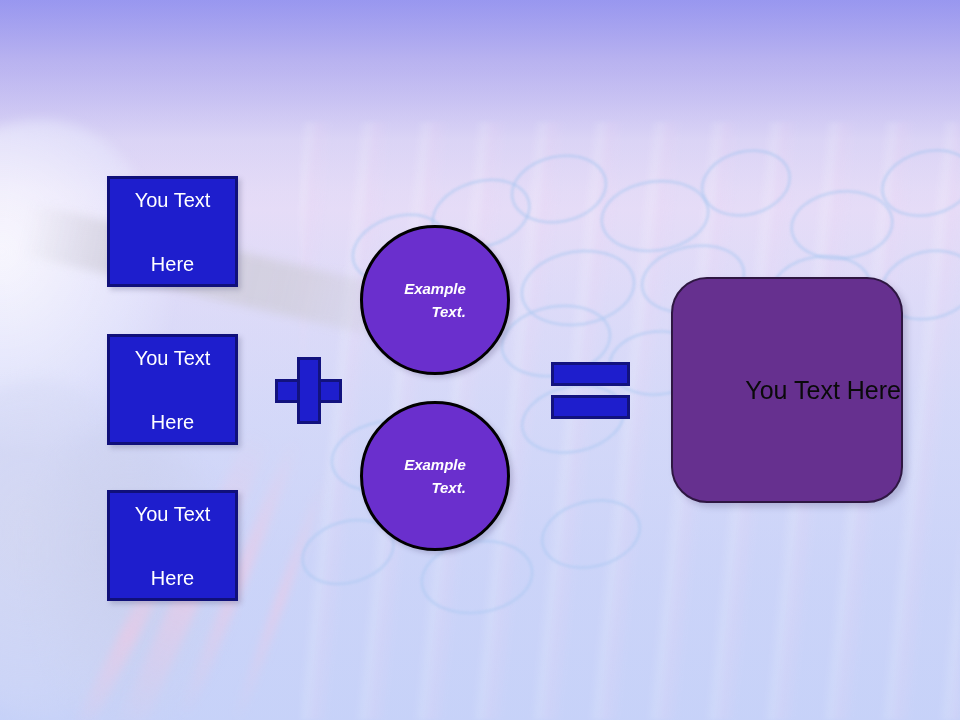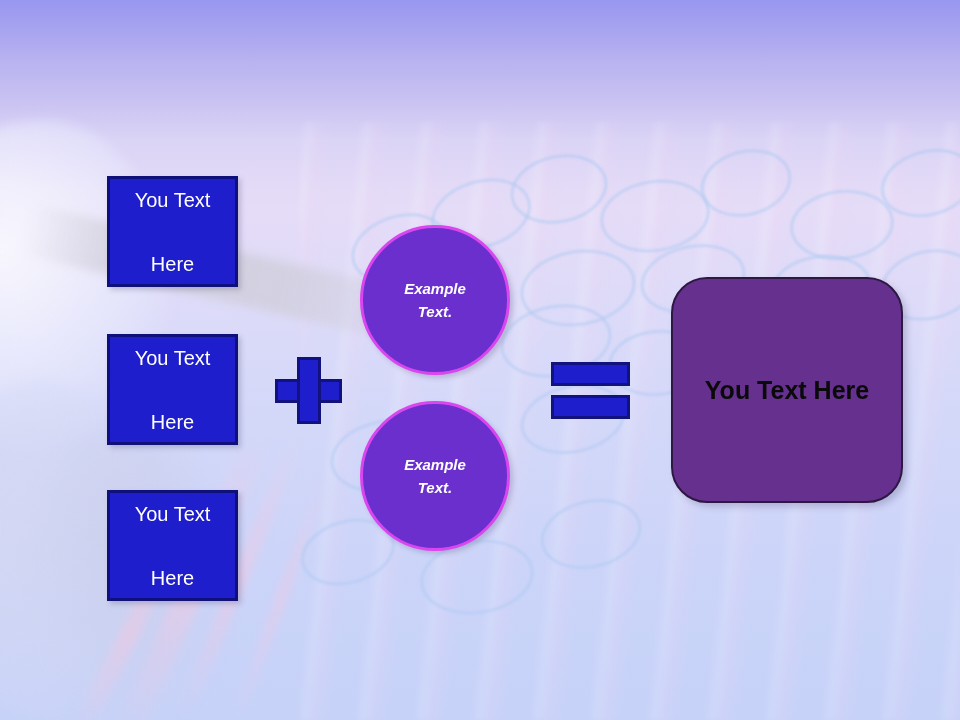--- a/index.html
+++ b/index.html
@@ -166,31 +166,31 @@
   .plus .bar-v { left: 22px; top: 0; width: 24px; height: 67px; }
   .plus .patch { position: absolute; left: 25px; top: 25px; width: 18px; height: 18px; background: #1e1ecd; }
 
   
   .circle {
     position: absolute;
     width: 150px;
     height: 150px;
     border-radius: 50%;
     background: #6a2fcd;
-    border: 3px solid #d946ef;
+    border: 3px solid #000000;
     box-sizing: border-box;
     display: flex;
     align-items: center;
     justify-content: center;
     color: #ffffff;
     font-size: 15px;
     font-weight: bold;
     font-style: italic;
     line-height: 23px;
-    text-align: center;
+    text-align: right;
     box-shadow: 3px 3px 5px rgba(80,70,120,0.25);
   }
   #circle1 { left: 360px; top: 225px; }
   #circle2 { left: 360px; top: 401px; }
 
   
   .equals {
     position: absolute;
     left: 551px; top: 362px;
     width: 79px; height: 57px;
@@ -210,25 +210,24 @@
   .result-box {
     position: absolute;
     left: 671px; top: 277px;
     width: 232px; height: 226px;
     background: #66308f;
     border: 2px solid #2e1742;
     border-radius: 36px;
     box-sizing: border-box;
     display: flex;
     align-items: center;
-    justify-content: center;
+    justify-content: flex-end;
     color: #0a0a0a;
     font-size: 25px;
     box-shadow: 4px 4px 6px rgba(80,70,120,0.25);
-    font-weight: bold;
   }
 </style>
 </head>
 <body>
 
 <div id="slide">
 
   <div class="bg-base"></div>
   <div class="bg-stripes"></div>
   <div class="bg-blob-a"></div>

